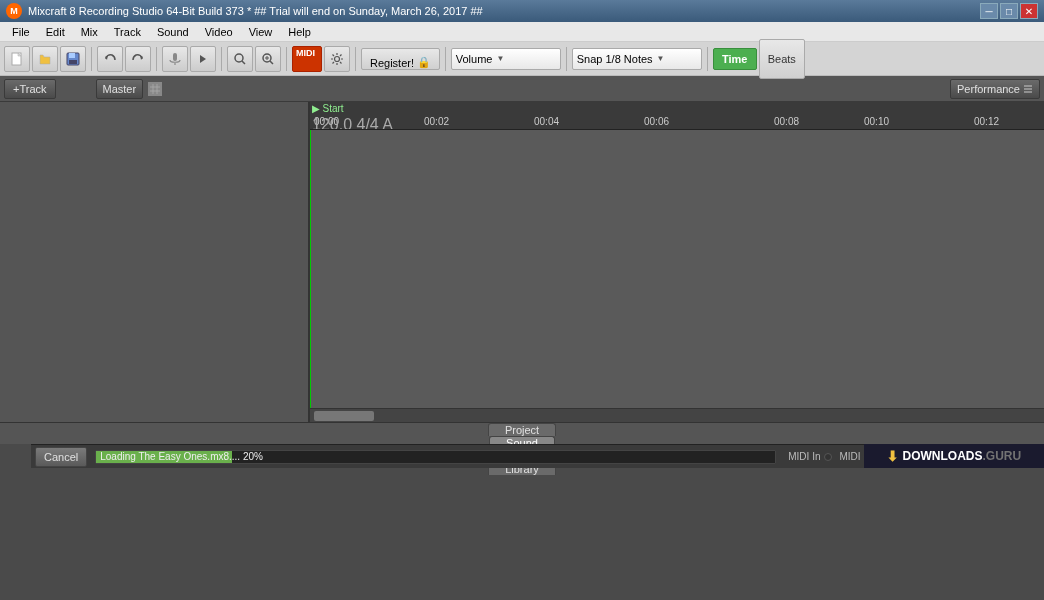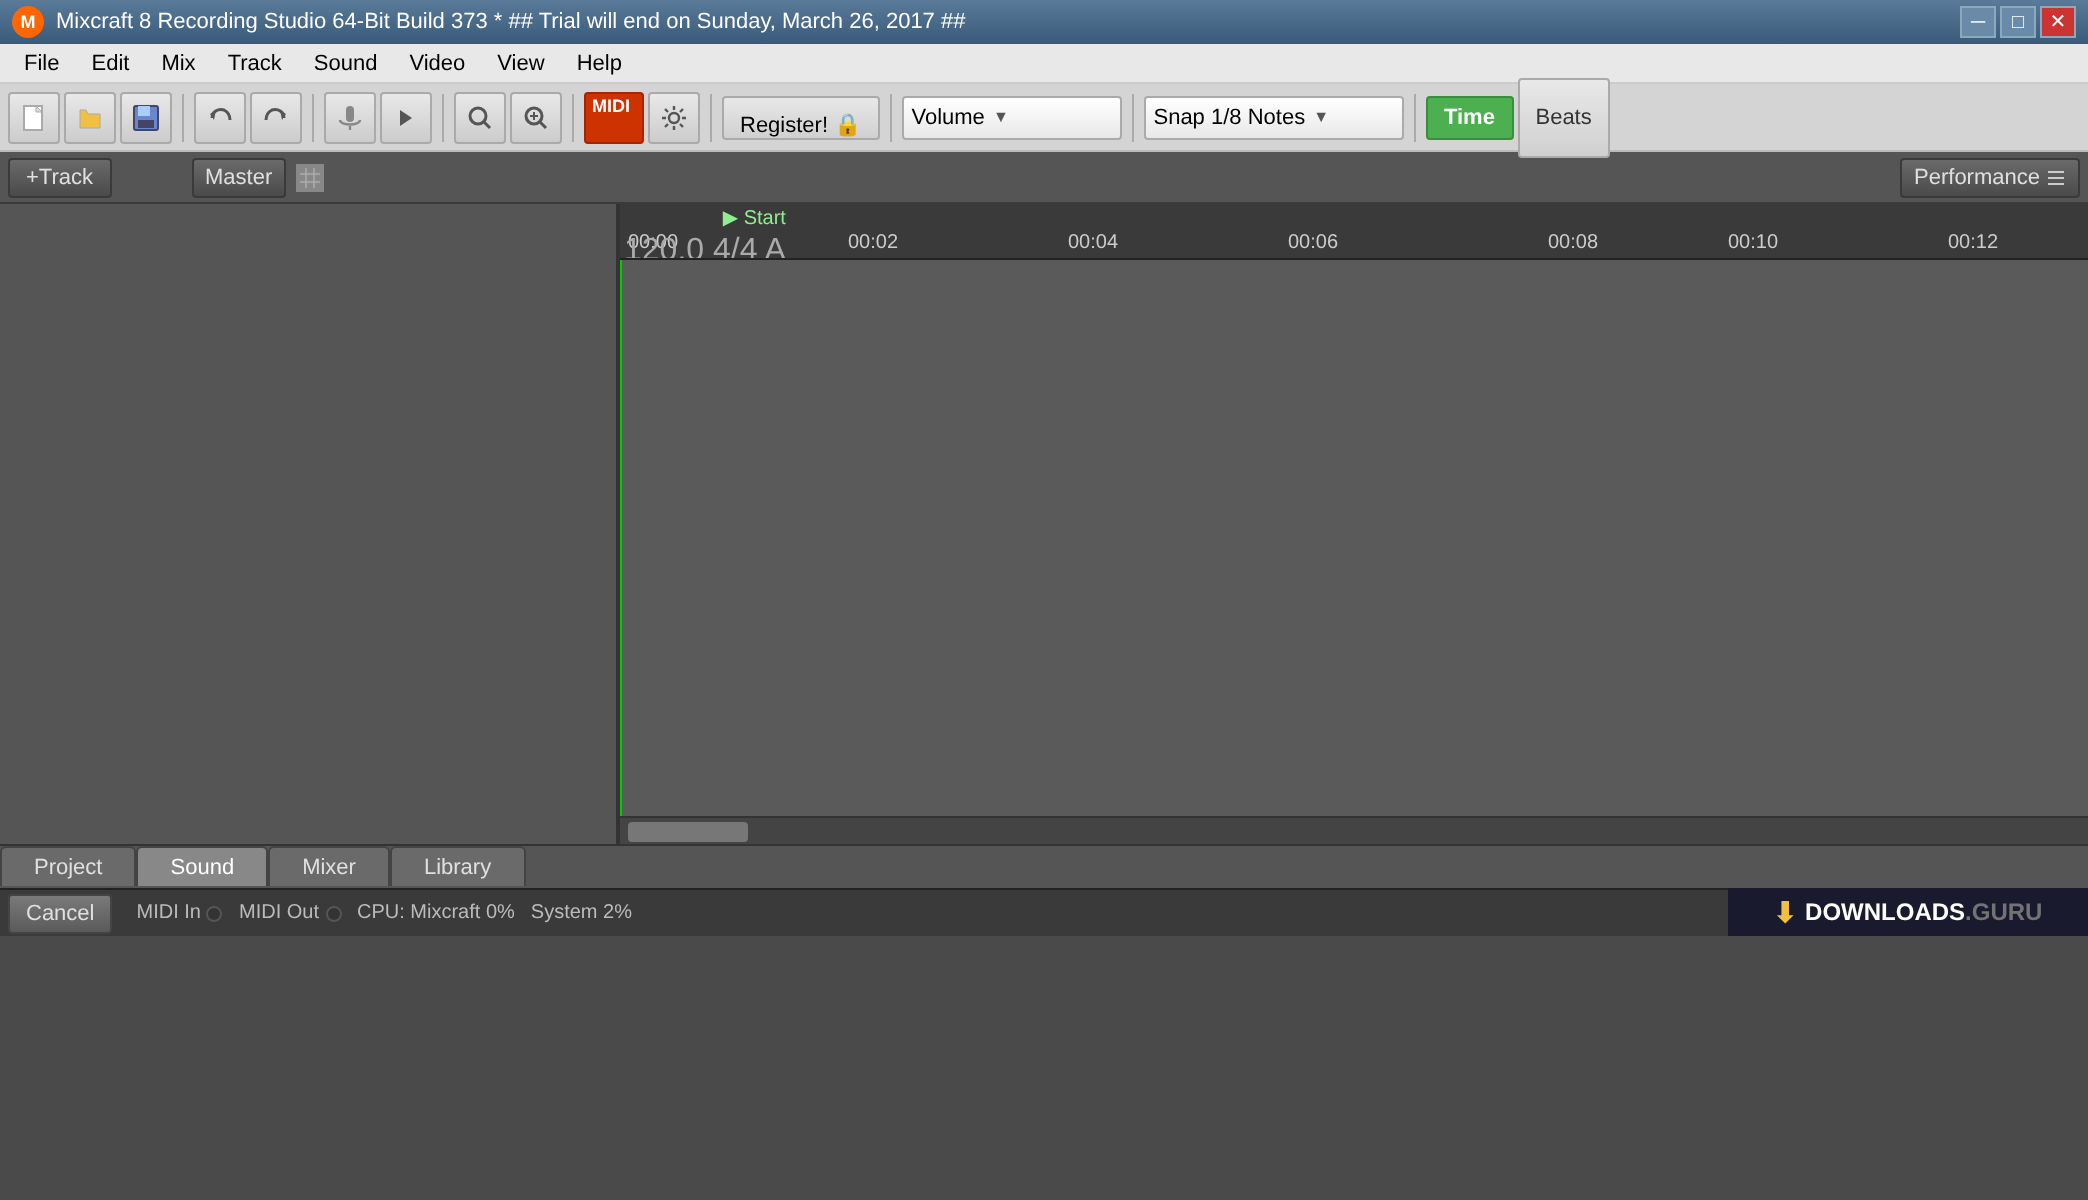--- a/index.html
+++ b/index.html
@@ -254,22 +254,23 @@
       height: 100%;
       background: #00cc00;
       z-index: 5;
     }
 
     
     #bottom-tabs {
       height: 22px;
       background: #555;
       display: flex;
-      align-items: flex-start;
+      align-items: center;
       border-top: 1px solid #333;
+      flex-direction: column;
     }
     .btab {
       height: 20px;
       padding: 0 16px;
       background: #6a6a6a;
       border: 1px solid #444;
       border-bottom: none;
       color: #e0e0e0;
       font-size: 11px;
       display: flex; align-items: center; justify-content: center;
@@ -281,20 +282,21 @@
       color: white;
     }
 
     
     #status-bar {
       height: 24px;
       background: #3a3a3a;
       display: flex;
       align-items: center;
       border-top: 1px solid #222;
+      margin-left: 31px;
     }
     #cancel-btn {
       height: 20px;
       background: linear-gradient(to bottom, #7a7a7a, #5a5a5a);
       border: 1px solid #444;
       border-radius: 2px;
       color: #e0e0e0;
       font-size: 11px;
       padding: 0 8px;
       cursor: pointer;
@@ -526,21 +528,21 @@
   <div class="performance-btn">
     <span>Performance</span>
     <svg width="10" height="10" viewBox="0 0 10 10">
         <line x1="1" y1="2" x2="9" y2="2" stroke="#ccc" stroke-width="1"></line>
         <line x1="1" y1="5" x2="9" y2="5" stroke="#ccc" stroke-width="1"></line>
         <line x1="1" y1="8" x2="9" y2="8" stroke="#ccc" stroke-width="1"></line>
       </svg>
   </div>
 </div>
 
-<div id="main-area" style="height: 320px; text-align: right;">
+<div id="main-area" style="height: 320px;">
 
   <div id="track-panel">
     
   </div>
 
   <div id="timeline-container">
 
     <div id="timeline-ruler">
 
       <div style="position:absolute;left:0;top:0;z-index:10;">
@@ -571,20 +573,24 @@
 <div id="bottom-tabs">
   <div class="btab">Project</div>
   <div class="btab active">Sound</div>
   <div class="btab">Mixer</div>
   <div class="btab">Library</div>
 </div>
 
 <div id="status-bar" style="position:relative;">
   <div id="cancel-btn">
     <span>Cancel</span>
+  </div>
+  <div id="progress-container">
+    <div id="progress-bar"></div>
+    <div id="progress-text">Loading The Easy Ones.mx8.... 20%</div>
   </div>
   <div id="status-right">
     <div class="midi-indicator">
       <span>MIDI In</span>
       <div class="led"></div>
     </div>
     <div class="midi-indicator">
       <span>MIDI Out</span>
       <div class="led"></div>
     </div>

